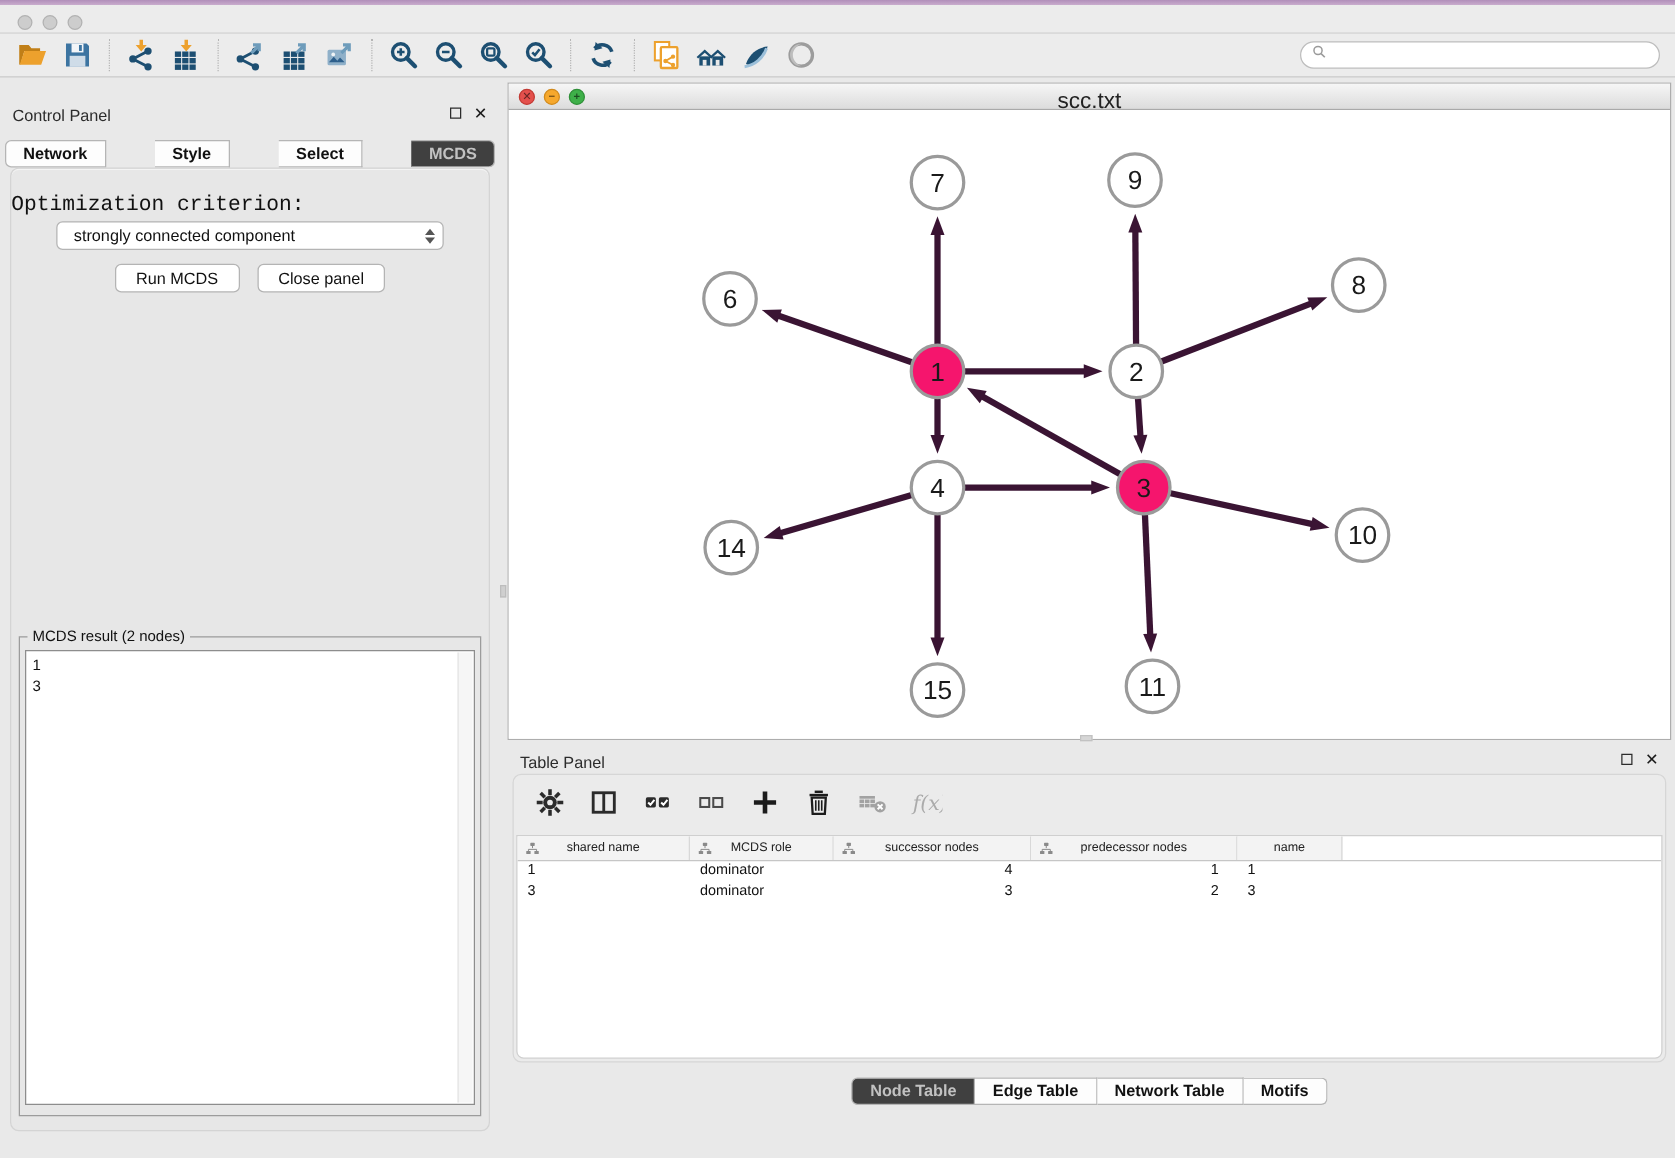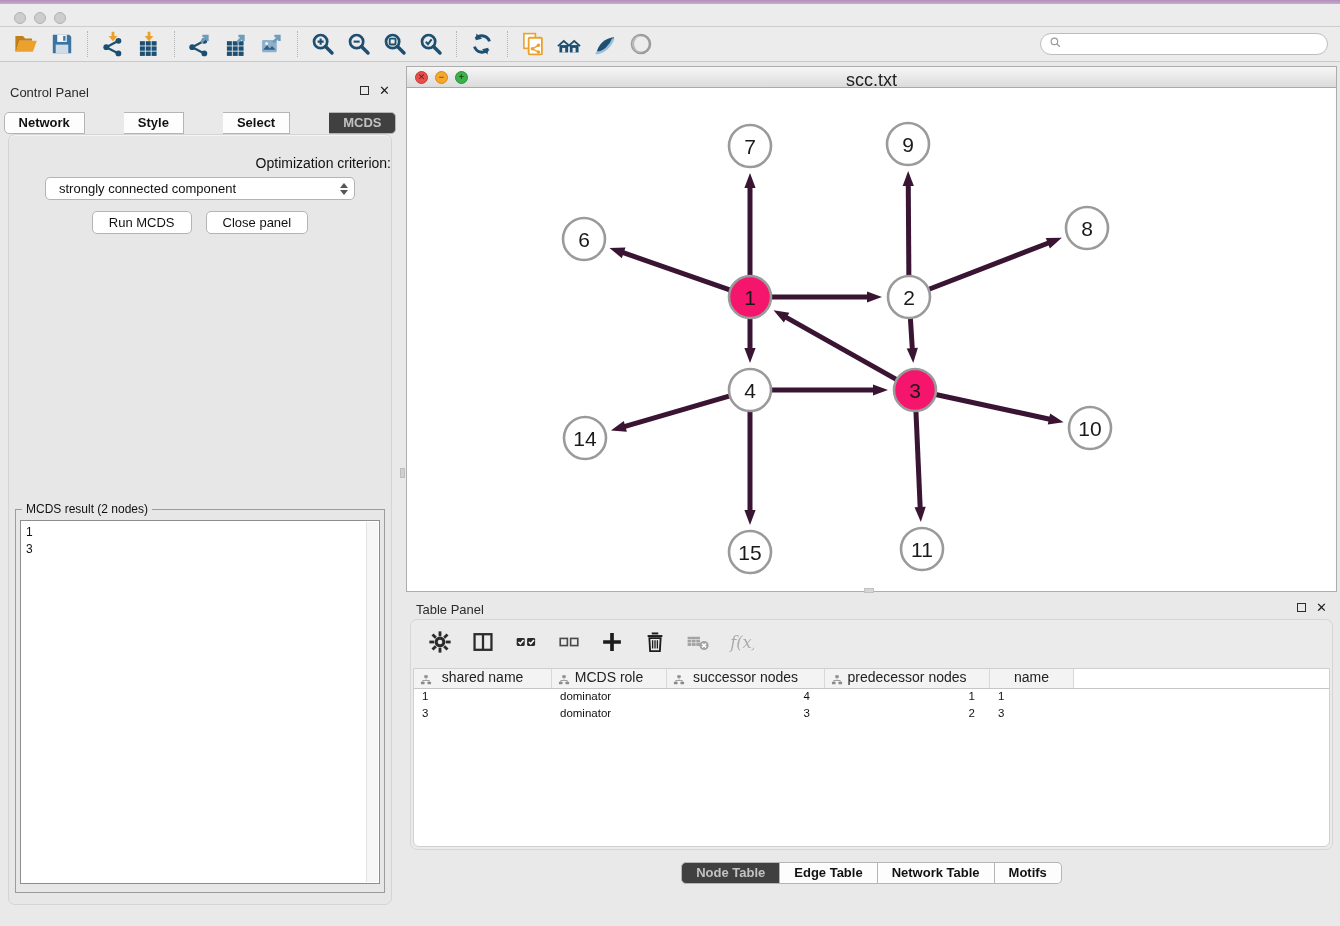--- a/index.html
+++ b/index.html
@@ -29,21 +29,21 @@
   .close-ic { font-size:13px; font-weight:bold; color:#1c1c1c; line-height:11px; }
 
   
   .control-panel { position:absolute; left:0; top:62px; width:400px; height:829px;margin-top:16px; }
   .cp-tabs { position:absolute; top:34px; left:0; right:0; display:flex; justify-content:center;gap:39px; }
   .seg-tab { font-size:13px; font-weight:600; color:#111; background:#fdfdfd; border:1px solid #b5b5b5; border-left:none; padding:2px 14px; line-height:16px; }
   .seg-tab:first-child { border-left:1px solid #b5b5b5; border-radius:5px 0 0 5px; }
   .seg-tab:last-child { border-radius:0 5px 5px 0; }
   .seg-tab.active { background:#404040; color:#c2c2c2; }
   .cp-body { position:absolute; top:56px; left:8px; right:8px; bottom:2px; background:#e7e7e7; border:1px solid #d4d4d4; border-radius:7px; box-shadow:inset 0 1px 0 #f4f4f4; }
-  .crit-label { position:absolute; top:20px; left:0; right:0; text-align:right; font-size:14px; color:#111; }
+  .crit-label { position:absolute; top:20px; left:0; right:0; text-align:left; font-size:17px; color:#111;font-family:Liberation Mono, monospace; }
   .dropdown { position:absolute; top:42px; left:36px; right:36px; height:23px; background:#fff; border:1px solid #b4b4b4; border-radius:5px; display:flex; align-items:center; padding:0 6px 0 13px; font-size:13px; color:#111; }
   .dd-stepper { margin-left:auto; display:flex; flex-direction:column; gap:2px; align-items:center; }
   .dd-stepper i { display:block; width:0; height:0; border-left:4px solid transparent; border-right:4px solid transparent; }
   .dd-up { border-bottom:5px solid #555; }
   .dd-down { border-top:5px solid #555; }
   .cp-buttons { position:absolute; top:76px; left:0; right:0; display:flex; justify-content:center; gap:14px; }
   .mac-btn { font-size:13px; color:#111; background:#fff; border:1px solid #b4b4b4; border-radius:5px; padding:3px 16px; font-family:inherit; }
   .result-group { position:absolute; left:6px; right:6px; top:374px; bottom:11px; border:1px solid #9c9c9c; }
   .result-legend { position:absolute; top:-8px; left:6px; background:#e7e7e7; padding:0 4px; font-size:12px; color:#111; }
   .result-area { position:absolute; left:4px; right:4px; top:10px; bottom:8px; background:#fff; border:1px solid #8d8d8d; }
@@ -65,21 +65,21 @@
   .nf-title { position:absolute; left:0; right:0; top:3px; text-align:center; font-size:18px; color:#222; }
   .nf-canvas { position:absolute; top:21px; left:0; right:0; bottom:0; background:#fff; }
 
   
   .table-panel { position:absolute; left:406px; top:595px; width:931px; height:295px; }
   .tp-body { position:absolute; top:24px; left:4px; right:4px; bottom:40px; background:#ebebeb; border:1px solid #d6d6d6; border-radius:7px; }
   .tp-toolbar { position:absolute; top:0; left:0; right:0; height:44px; display:flex; align-items:center; padding-left:14px; gap:13px; }
   .tp-btn { width:30px; height:28px; display:flex; align-items:center; justify-content:center; background:transparent; border:none; }
   .tp-table-wrap { position:absolute; top:48px; left:2px; right:2px; bottom:2px; background:#fff; border:1px solid #cfcfcf; border-radius:0 0 6px 6px; overflow:hidden; }
   .tbl-header { display:flex; height:20px; border-bottom:1px solid #c6c6c6; }
-  .tbl-hcell { position:relative; background:#f3f3f3; border-right:1px solid #d8d8d8; display:flex; align-items:flex-start; justify-content:center; font-size:14px; color:#222; }
+  .tbl-hcell { position:relative; background:#f3f3f3; border-right:1px solid #d8d8d8; display:flex; align-items:center; justify-content:center; font-size:10px; color:#222; }
   .tbl-hcell .h-icon { position:absolute; left:6px; top:4px; }
   .tbl-row { display:flex; height:17px; }
   .tbl-cell { font-size:11.5px; color:#111; padding:1px 8px; overflow:hidden; white-space:nowrap; }
   .tbl-cell.right { text-align:right; padding-right:15px; }
   .tp-tabs { position:absolute; bottom:6px; left:0; right:0; display:flex; justify-content:center; }
 
   
   .statusbar { position:absolute; bottom:0; left:0; right:0; height:33px; background:#e9e9e9; border-top:1px solid #c2c2c2; }
   .sb-left-btn { position:absolute; left:12px; top:5px; width:27px; height:23px; background:#f1f1f1; border:1px solid #9c9c9c; border-radius:2px; display:flex; align-items:center; justify-content:center; }
   .memory-btn { position:absolute; right:8px; top:4px; height:25px; background:#fdfdfd; border:1px solid #9c9c9c; border-radius:4px; display:flex; align-items:center; gap:6px; padding:0 11px; font-size:12px; color:#111; font-family:inherit; }

